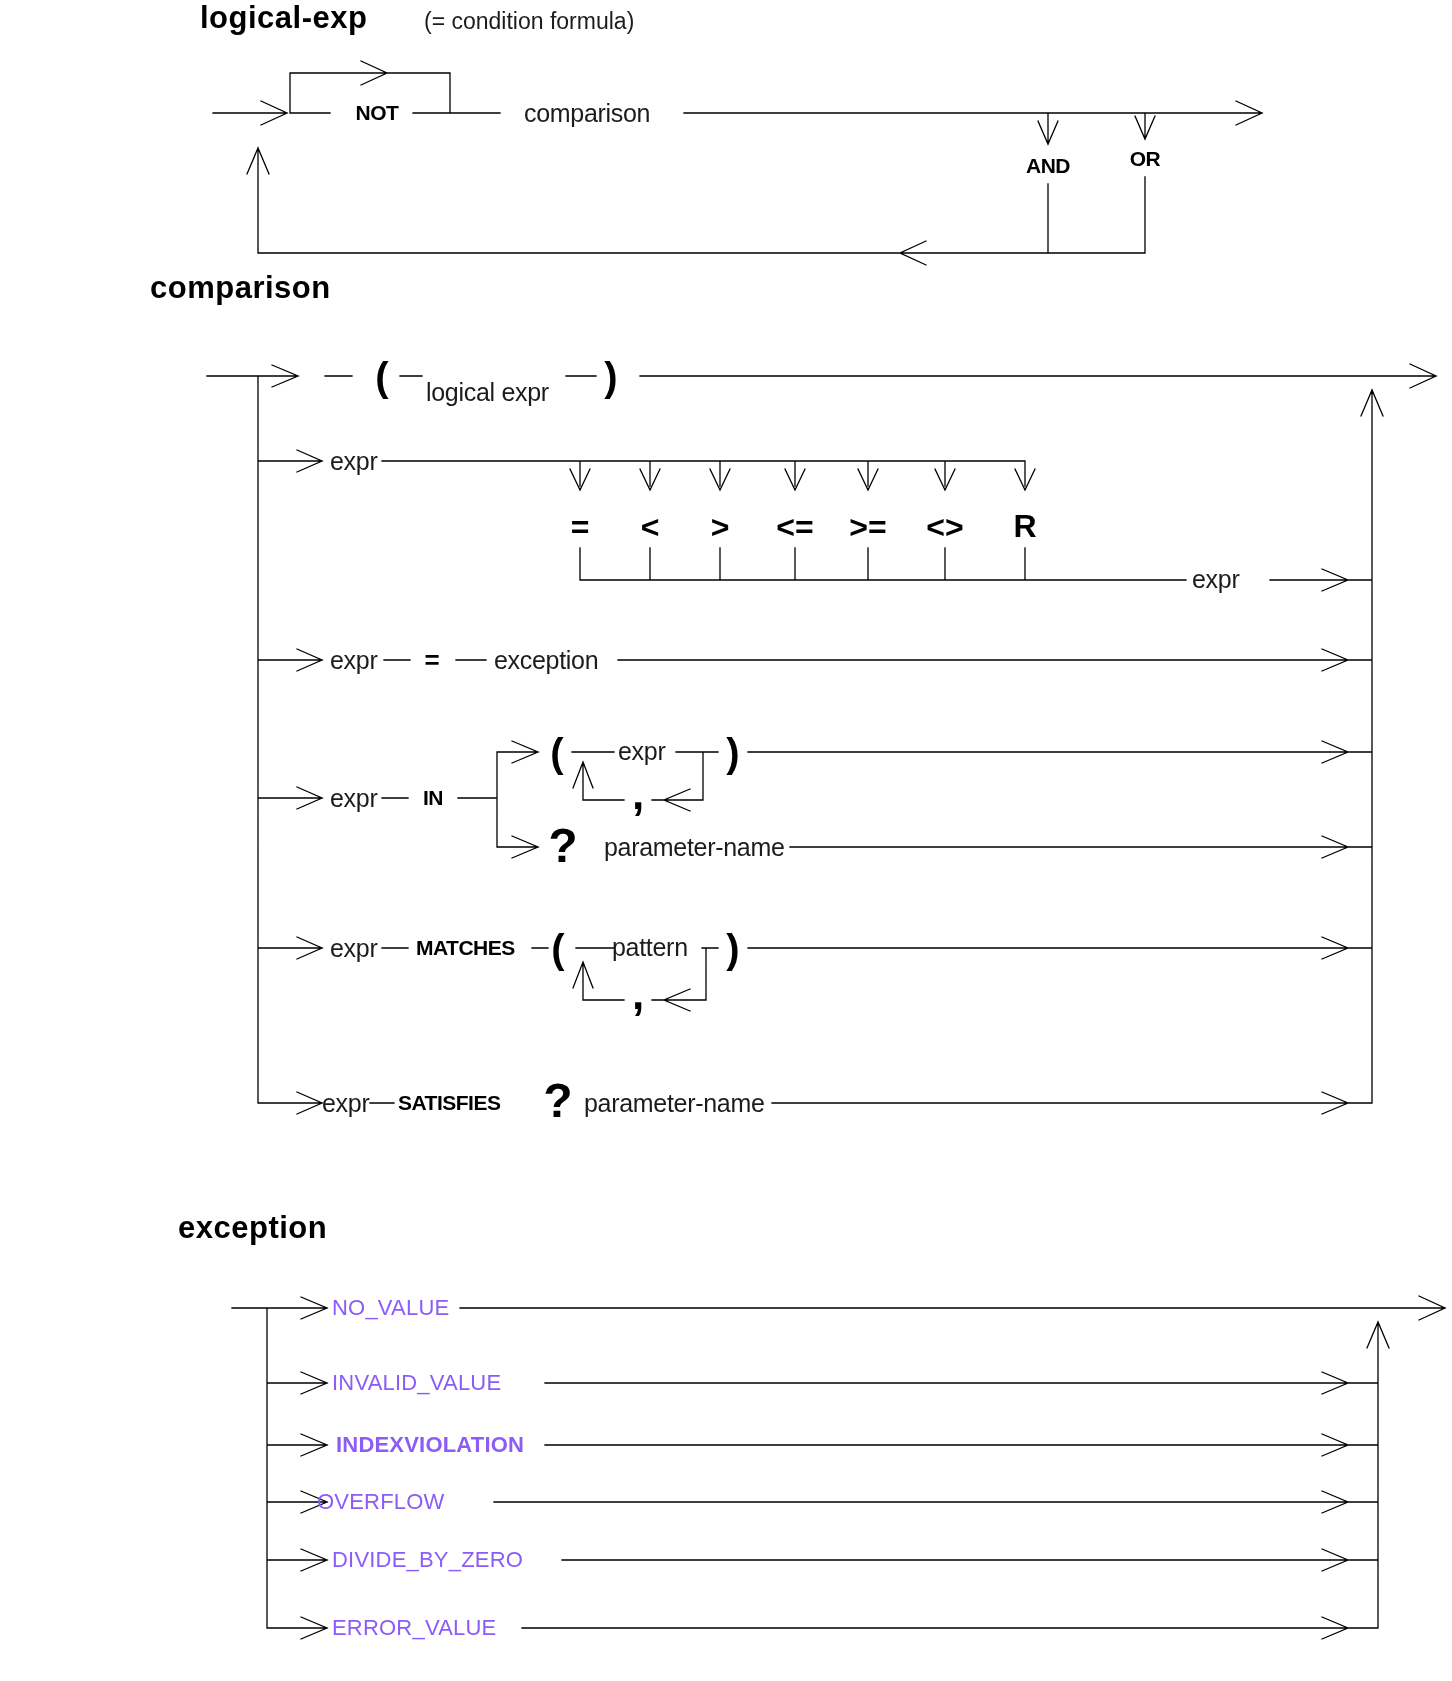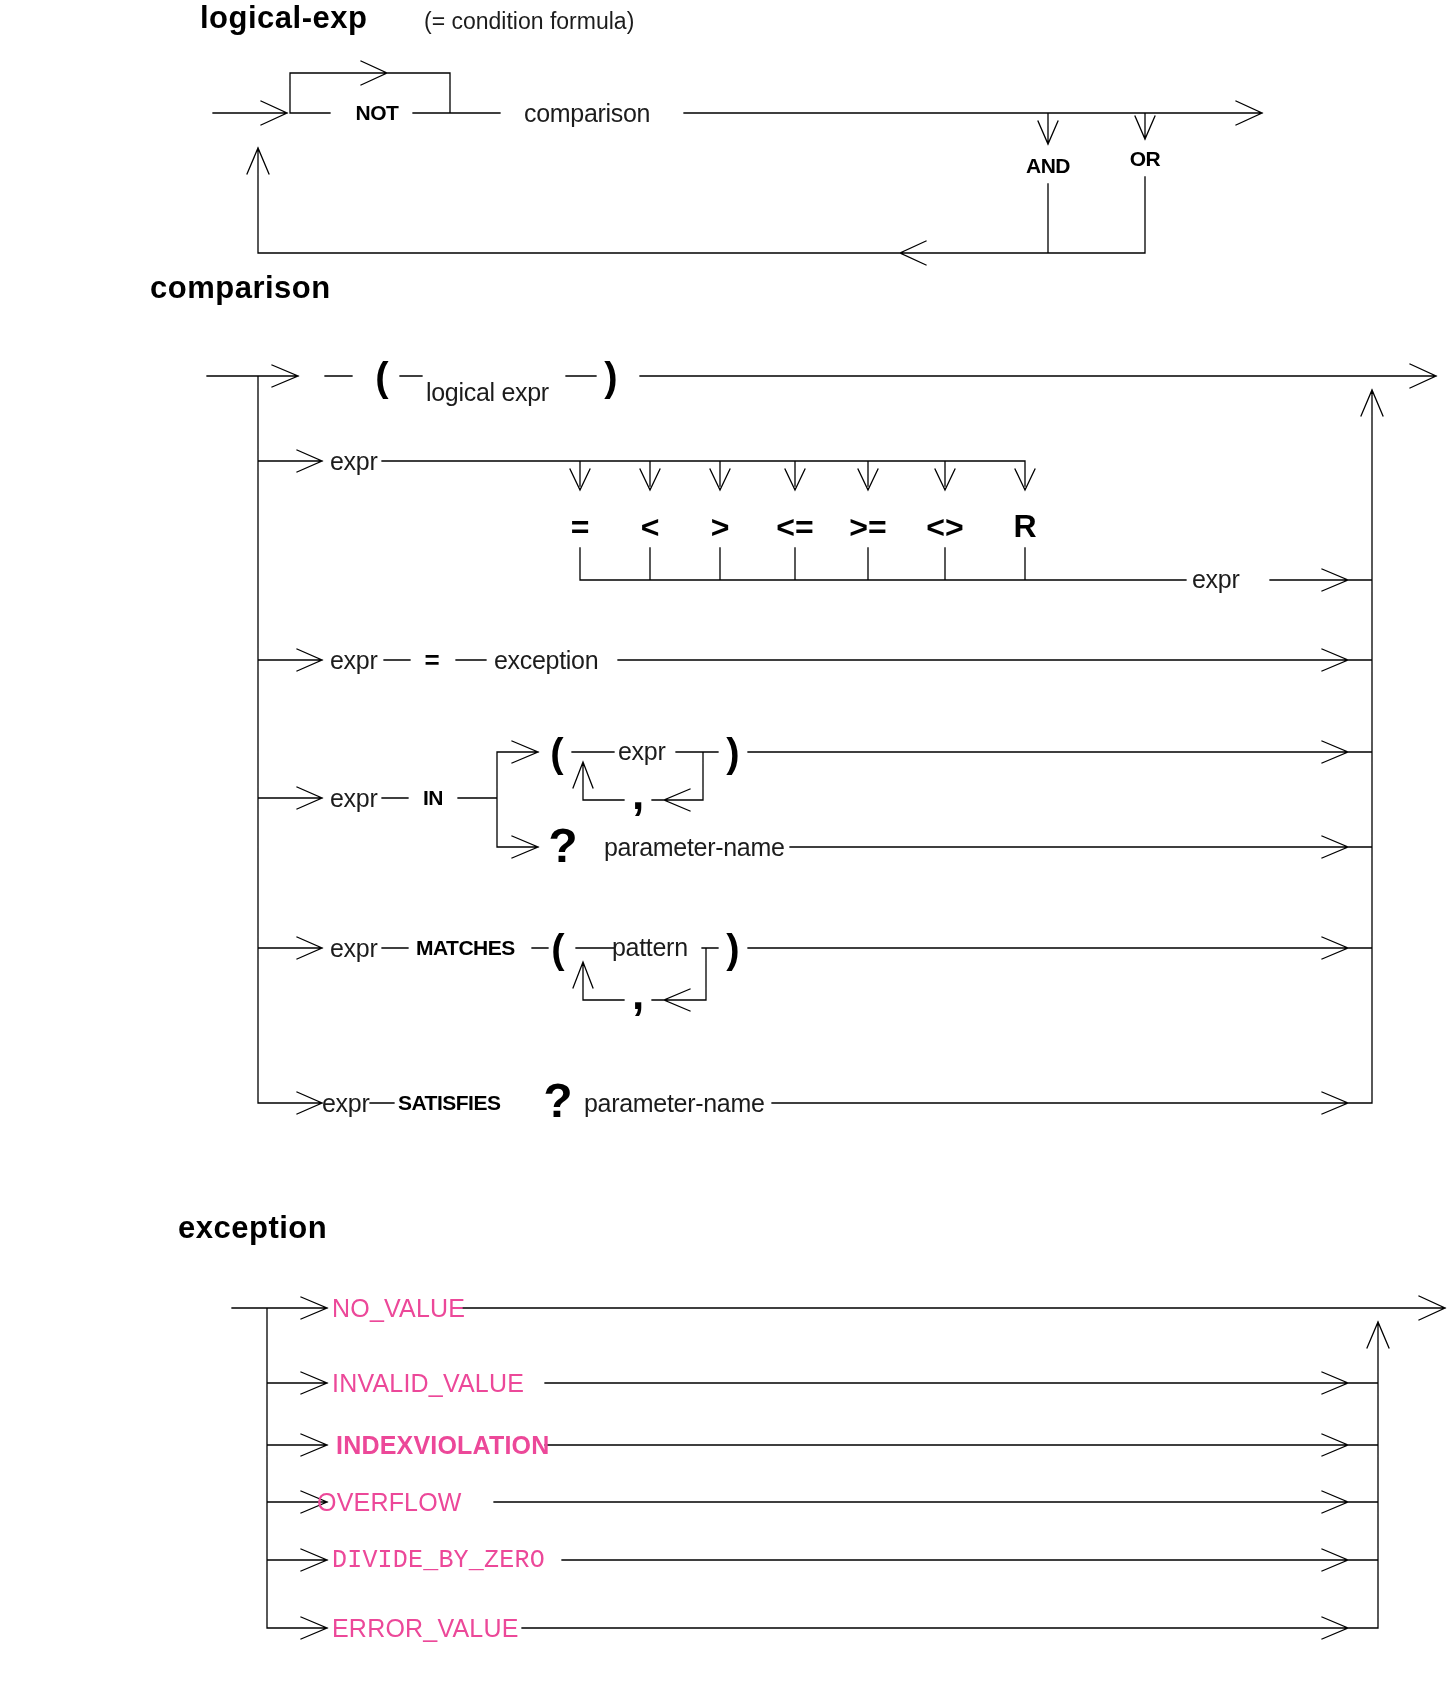--- a/index.html
+++ b/index.html
@@ -19,21 +19,21 @@
     font-size:31px; font-weight:700; letter-spacing:0.5px; color:#000;
   }
   .sub  { position:absolute; white-space:nowrap; font-size:23px; font-weight:400; color:#1c1c1c; }
   .node { font-size:25px; font-weight:400; letter-spacing:-0.3px; color:#1c1c1c; }
   .kw   { font-size:21px; font-weight:700; letter-spacing:-0.5px; color:#000; }
   .op   { font-size:32px; font-weight:700; color:#000; }
   .opsm { font-size:26px; font-weight:700; color:#000; }
   .paren{ font-size:40px; font-weight:700; color:#000; }
   .comma{ font-size:44px; font-weight:700; color:#000; }
   .q    { font-size:48px; font-weight:700; color:#000; }
-  .exitem { font-size:25px; font-weight:400; letter-spacing:0.2px; color:#ec4899; }
+  .exitem { font-size:22px; font-weight:400; letter-spacing:0.2px; color:#8b5cf6; }
   .footer { position:absolute; white-space:nowrap; font-size:26px; font-weight:400; color:#2a2a2a;margin-top:16px; }
 </style>
 </head>
 <body>
 
 <div class="canvas">
 
   <svg width="1452" height="1681" viewBox="0 0 1452 1681">
     <g stroke="#000" stroke-width="1.3" fill="none" stroke-linecap="square" stroke-linejoin="miter">
 
@@ -152,17 +152,17 @@
   <div class="lbl node" style="left:322px; top:1103px;">expr</div>
   <div class="lbl kw" style="left:398px; top:1103px;">SATISFIES</div>
   <div class="lblc q" style="left:558px; top:1100px;">?</div>
   <div class="lbl node" style="left:584px; top:1103px;">parameter-name</div>
 
   <div class="heading" style="left:178px; top:1210px;">exception</div>
   <div class="lbl exitem" style="left:332px; top:1308px;">NO_VALUE</div>
   <div class="lbl exitem" style="left:332px; top:1383px;">INVALID_VALUE</div>
   <div class="lbl exitem" style="left:336px; top:1445px;font-weight:bold;">INDEXVIOLATION</div>
   <div class="lbl exitem" style="left:317px; top:1502px;">OVERFLOW</div>
-  <div class="lbl exitem" style="left:332px; top:1560px;font-family:Liberation Mono, monospace;">DIVIDE_BY_ZERO</div>
+  <div class="lbl exitem" style="left:332px; top:1560px;">DIVIDE_BY_ZERO</div>
   <div class="lbl exitem" style="left:332px; top:1628px;">ERROR_VALUE</div>
 
   <div class="footer" style="left:2px; top:1648px;">syntxd2</div>
 </div>
 
 </body></html>

